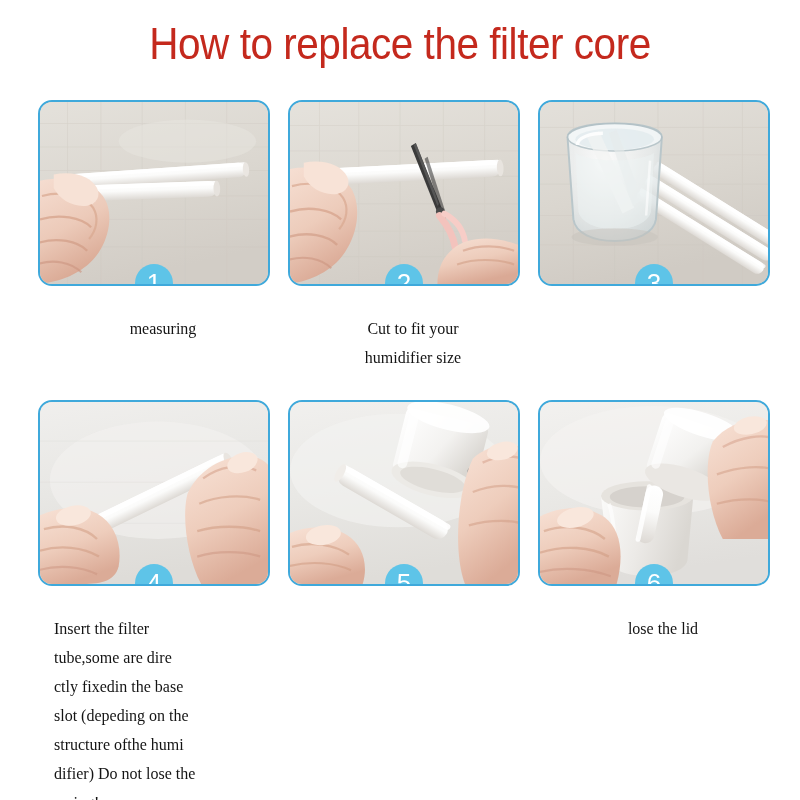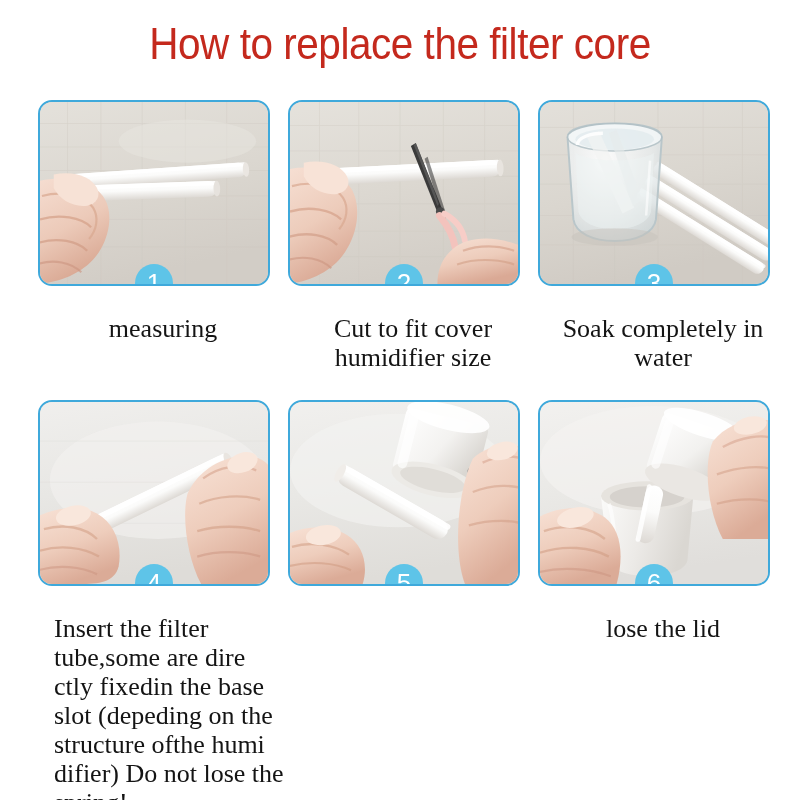--- a/index.html
+++ b/index.html
@@ -46,21 +46,21 @@
     font-family:"Liberation Sans", sans-serif;
     font-size:26px;line-height:38px;
     text-align:center;
     font-weight:400;
     z-index:5;
   }
 
   .caption{
     margin-top:28px;
     font-family:"Liberation Serif", serif;
-    font-size:26px;
+    font-size:16px;
     line-height:29px;
     color:#141414;
     text-align:center;
     white-space:pre-line;
   }
   .caption.left{text-align:left;padding-left:16px;}
 </style>
 </head>
 <body>
 
@@ -170,21 +170,21 @@
           </g>
 
           <g>
             <path d="M166 150 C180 138 206 136 232 146 L232 186 L150 186 C150 170 156 158 166 150 Z" fill="url(#skin2)"></path>
             <path d="M176 152 C192 146 212 146 228 152" fill="none" stroke="#d49f87" stroke-width="2.2" opacity="0.6"></path>
             <path d="M170 166 C188 160 210 160 228 166" fill="none" stroke="#cf9a82" stroke-width="2.2" opacity="0.55"></path>
           </g>
         </svg>
         <div class="badge">2</div>
       </div>
-      <div class="caption">Cut to fit cover
+      <div class="caption">Cut to fit your
 humidifier size</div>
     </div>
 
     <div class="cell" style="left:538px;top:100px;">
       <div class="panel">
         <svg viewBox="0 0 232 186" preserveAspectRatio="none">
           <defs>
             <linearGradient id="cloth3" x1="0" y1="0" x2="0.3" y2="1">
               <stop offset="0%" stop-color="#e3e0da"></stop>
                 <stop offset="55%" stop-color="#dad6cf"></stop>
@@ -221,22 +221,20 @@
               <path d="M78 28 L104 100 L94 106 L70 32 Z" fill="#e7ebeb" opacity="0.7"></path>
             </g>
             <path d="M36 52 C52 62 100 62 116 52 L113 112 C110 124 94 130 76 130 C58 130 42 124 39 112 Z" fill="#eef3f4" opacity="0.45"></path>
             <path d="M38 44 C38 36 52 32 64 32" fill="none" stroke="#ffffff" stroke-width="3.5" opacity="0.85"></path>
             <path d="M112 60 L108 116" fill="none" stroke="#ffffff" stroke-width="2.6" opacity="0.6"></path>
             <ellipse cx="76" cy="138" rx="44" ry="9" fill="#c6c2bb" opacity="0.45"></ellipse>
           </g>
         </svg>
         <div class="badge">3</div>
       </div>
-      <div class="caption">Soak completely in
-water</div>
     </div>
 
     <div class="cell" style="left:38px;top:400px;">
       <div class="panel">
         <svg viewBox="0 0 232 186" preserveAspectRatio="none">
           <defs>
             <linearGradient id="bg4" x1="0" y1="0" x2="0.2" y2="1">
               <stop offset="0%" stop-color="#f0efed"></stop>
                 <stop offset="50%" stop-color="#e8e7e4"></stop>
                 <stop offset="100%" stop-color="#dedcd8"></stop>

